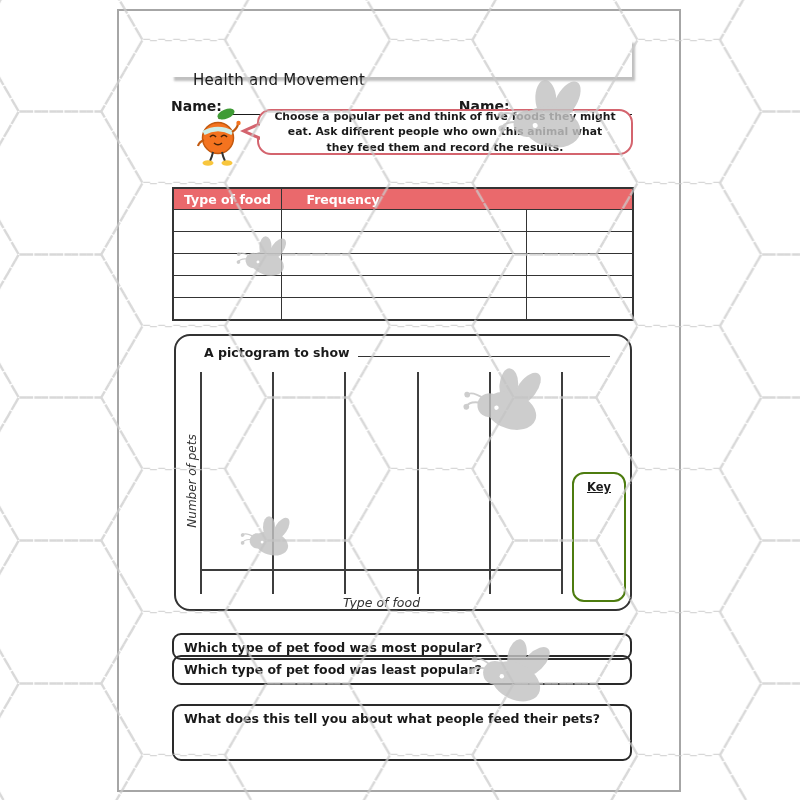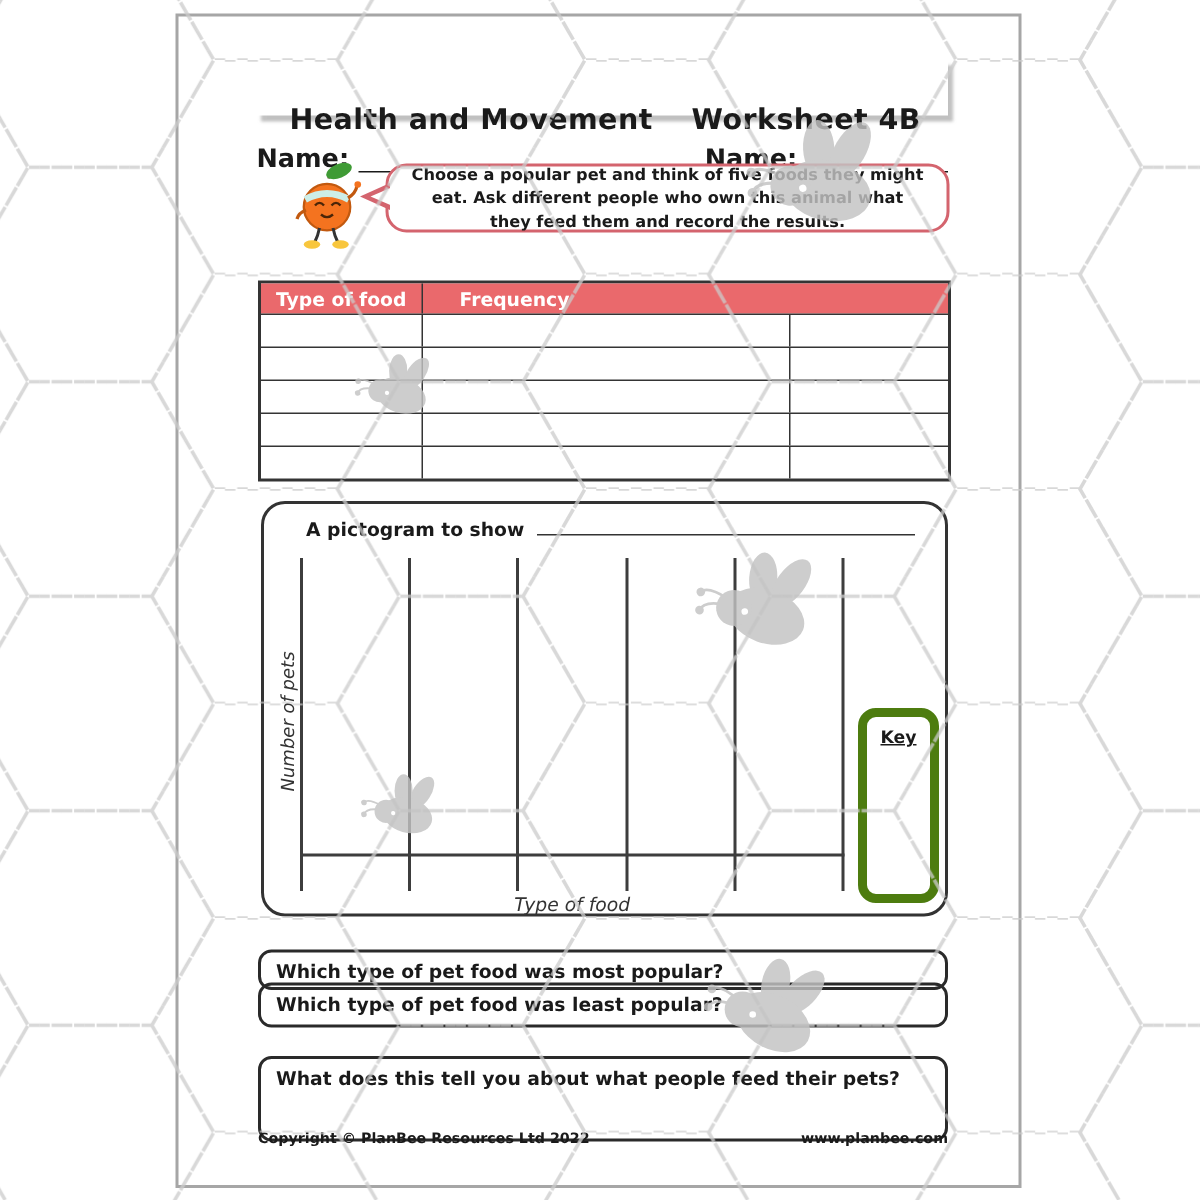--- a/index.html
+++ b/index.html
@@ -9,26 +9,26 @@
 
   
   .sheet { position:absolute; left:117px; top:9px; width:564px; height:783px;
            background:#fff; border:2px solid #a6a6a6; }
 
   
   .header-bar { position:absolute; left:52px; top:28px; width:461px; height:38px;
                 background:#fff; box-shadow:3px 4px 2px rgba(140,140,140,.55);
                 display:flex; align-items:center; justify-content:space-between;
                 padding:0 18px 0 22px; }
-  .header-bar .h-title, .header-bar .h-ws { font-size:19px; font-weight:700; letter-spacing:.3px;margin-top:44px; }
+  .header-bar .h-title, .header-bar .h-ws { font-size:15px; font-weight:400; letter-spacing:.3px;margin-top:44px; }
 
   
   .name-row { position:absolute; left:52px; top:84px; width:461px; height:20px;
               display:flex; align-items:flex-end; }
-  .fld-label { font-size:17px; font-weight:700; line-height:18px; }
+  .fld-label { font-size:14px; font-weight:700; line-height:18px; }
   .wline { border-bottom:1.5px solid #1a1a1a; height:16px; }
   .name-line { width:185px; margin-left:6px; margin-right:46px; }
   .date-line { flex:1; margin-left:6px; }
 
   
   .char-svg { position:absolute; left:76px; top:96px; width:48px; height:62px; }
   .bubble { position:absolute; left:138px; top:98px; width:376px; height:46px;
             border:2.5px solid #d4646e; border-radius:14px; background:#fff;
             display:flex; align-items:center; justify-content:center; text-align:center;
             font-size:10.8px; font-weight:600; line-height:1.4; padding:2px 14px; }
@@ -59,21 +59,21 @@
   .picto-title-row { position:absolute; left:28px; top:8px; right:20px;
            display:flex; align-items:baseline; font-size:12.5px; font-weight:700; }
   .picto-blank { flex:1; border-bottom:1.5px solid #333; height:13px; margin-left:8px; }
   .vline { position:absolute; top:36px; width:2px; height:222px; background:#3d3d3d; }
   .axis-h { position:absolute; left:24px; top:233px; width:363px; height:2px; background:#3d3d3d; }
   .y-label { position:absolute; left:-36px; top:138px; width:104px; text-align:center;
              transform:rotate(-90deg); font-style:italic; font-size:12px; color:#333; }
   .x-label { position:absolute; left:24px; top:259px; width:363px; text-align:center;
              font-style:italic; font-size:12.5px; color:#333; }
   .key-box { position:absolute; left:396px; top:136px; width:54px; height:130px;
-             border:6px solid #4d7c0f; border-radius:12px; text-align:center; padding-top:6px;
+             border:2px solid #4d7c0f; border-radius:12px; text-align:center; padding-top:6px;
              font-size:11.5px; font-weight:700; }
   .key-box span { text-decoration:underline; }
 
   
   .qbox { position:absolute; left:53px; width:460px; border:2px solid #2a2a2a;
           border-radius:9px; font-size:12.5px; font-weight:600; padding:5px 10px; }
   .q1 { top:611px; height:27px;margin-top:11px; }
   .q2 { top:644px; height:30px; }
   .q3 { top:680px; height:57px;margin-top:13px; }
 
@@ -86,21 +86,20 @@
   .overlay { position:absolute; left:0; top:0; width:800px; height:800px; pointer-events:none; }
 </style>
 </head>
 <body>
 
 <div class="canvas">
   <div class="sheet">
 
     <div class="header-bar">
       <span class="h-title">Health and Movement</span>
-      <span class="h-ws">Worksheet 4B</span>
     </div>
 
     <div class="name-row">
       <span class="fld-label">Name:</span>
       <span class="wline name-line"></span>
       <span class="fld-label">Name:</span>
       <span class="wline date-line"></span>
     </div>
 
     <svg class="char-svg" viewBox="0 0 48 62">
@@ -183,24 +182,20 @@
     <div class="qbox q1">
       <span>Which type of pet food was most popular?</span>
     </div>
     <div class="qbox q2">
       <span>Which type of pet food was least popular?</span>
     </div>
     <div class="qbox q3">
       <span>What does this tell you about what people feed their pets?</span>
     </div>
 
-    <div class="footer">
-      <span>Copyright © PlanBee Resources Ltd 2022</span>
-      <span>www.planbee.com</span>
-    </div>
   </div>
 
   <svg class="overlay" viewBox="0 0 800 800">
     <defs>
       <pattern id="hexpat" x="60" y="40" width="247.5" height="143" patternUnits="userSpaceOnUse">
         <g fill="none" stroke="#cbcbcb" stroke-width="2.4" stroke-dasharray="7 8">
           <path d="M-82.5,0 L-41.25,-71.5 L41.25,-71.5 L82.5,0 L41.25,71.5 L-41.25,71.5 Z"></path>
           <path d="M165,0 L206.25,-71.5 L288.75,-71.5 L330,0 L288.75,71.5 L206.25,71.5 Z"></path>
           <path d="M-82.5,143 L-41.25,71.5 L41.25,71.5 L82.5,143 L41.25,214.5 L-41.25,214.5 Z"></path>
           <path d="M165,143 L206.25,71.5 L288.75,71.5 L330,143 L288.75,214.5 L206.25,214.5 Z"></path>

